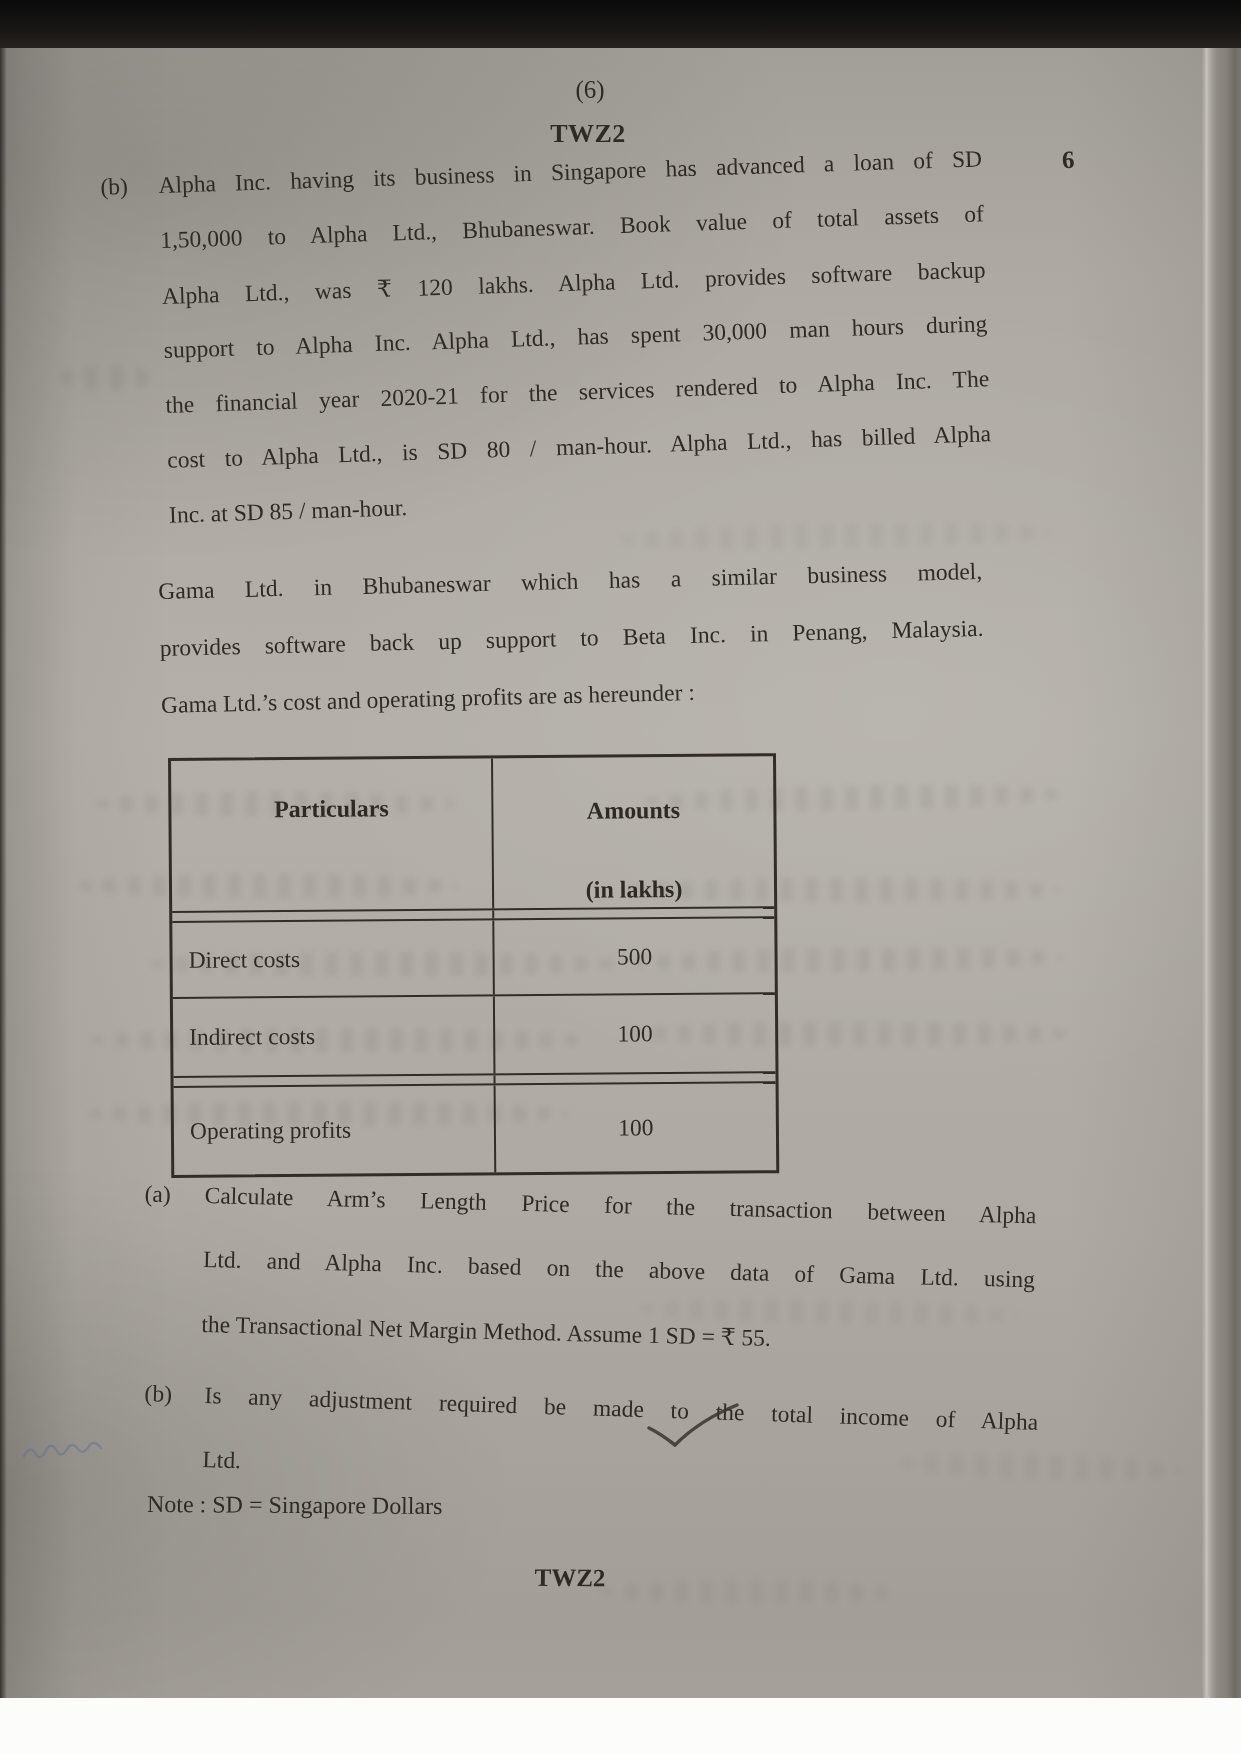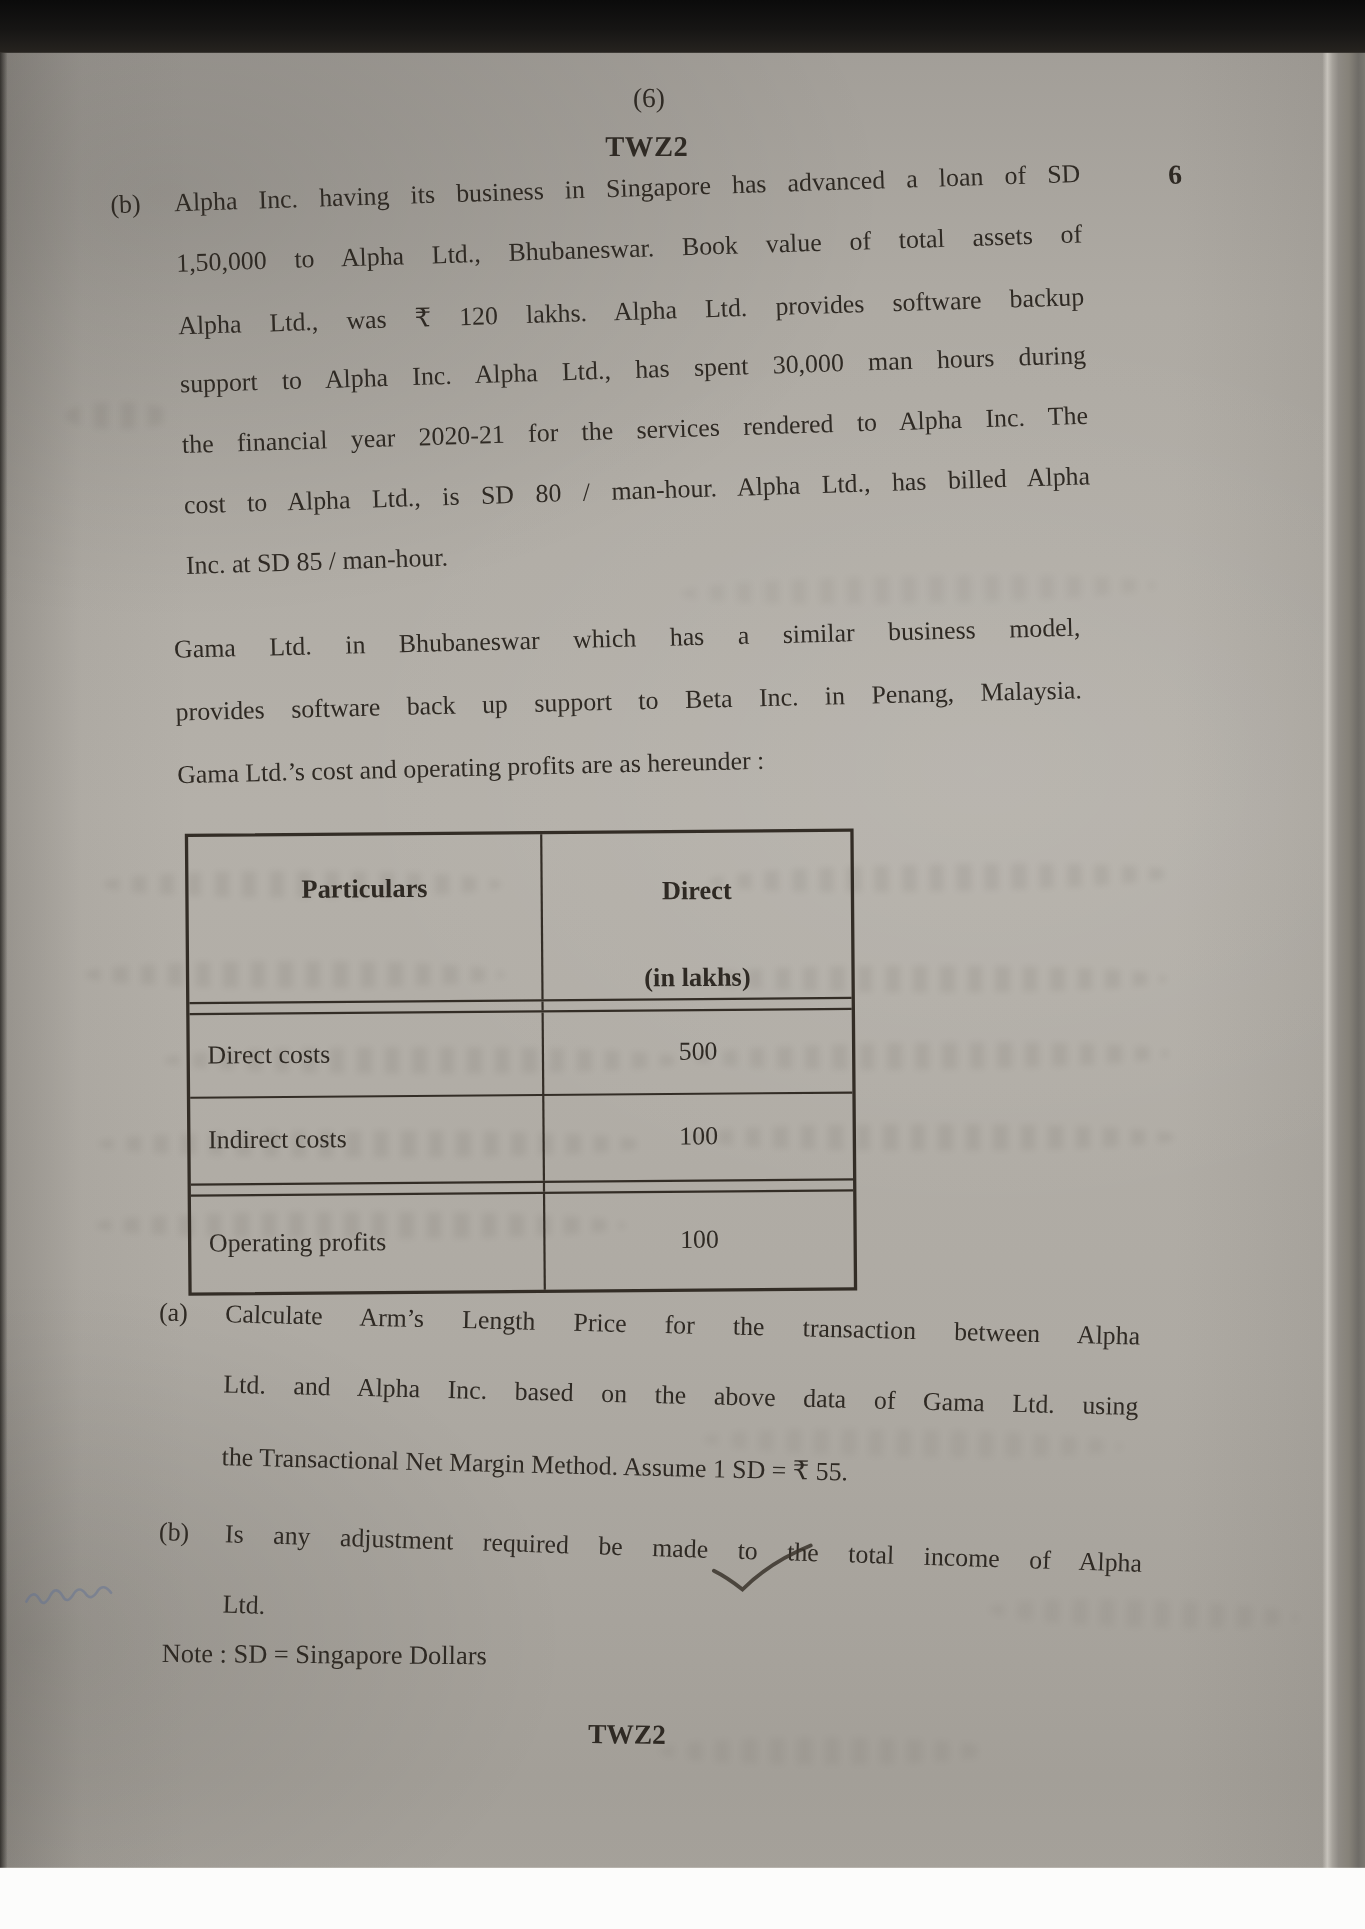--- a/index.html
+++ b/index.html
@@ -116,21 +116,21 @@
   <div class="para p2">
     <div class="pline">Gama Ltd. in Bhubaneswar which has a similar business model,</div>
     <div class="pline">provides software back up support to Beta Inc. in Penang, Malaysia.</div>
     <div class="pline noj">Gama Ltd.’s cost and operating profits are as hereunder :</div>
   </div>
 
   <div class="qtable">
     <div class="trow thead">
       <div class="tcell c1">Particulars</div>
       <div class="tcell c2">
-        <div>Direct</div>
+        <div>Amounts</div>
         <div class="subhdr">(in lakhs)</div>
       </div>
     </div>
     <div class="tdiv dbl"></div>
     <div class="trow r1">
       <div class="tcell c1">Direct costs</div>
       <div class="tcell c2">500</div>
     </div>
     <div class="tdiv"></div>
     <div class="trow r2">

